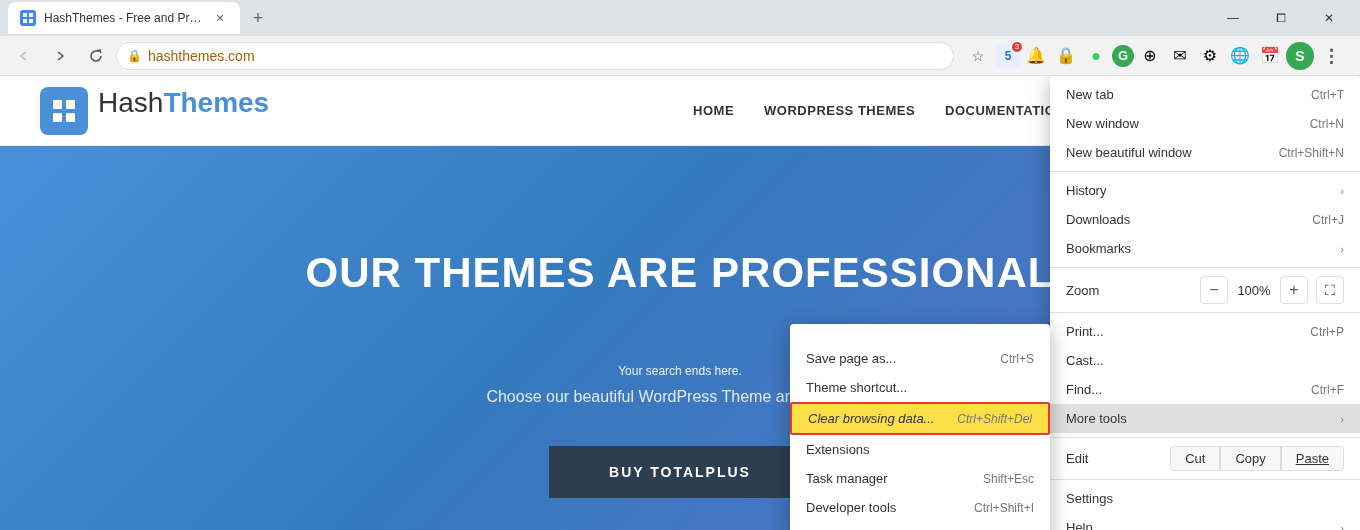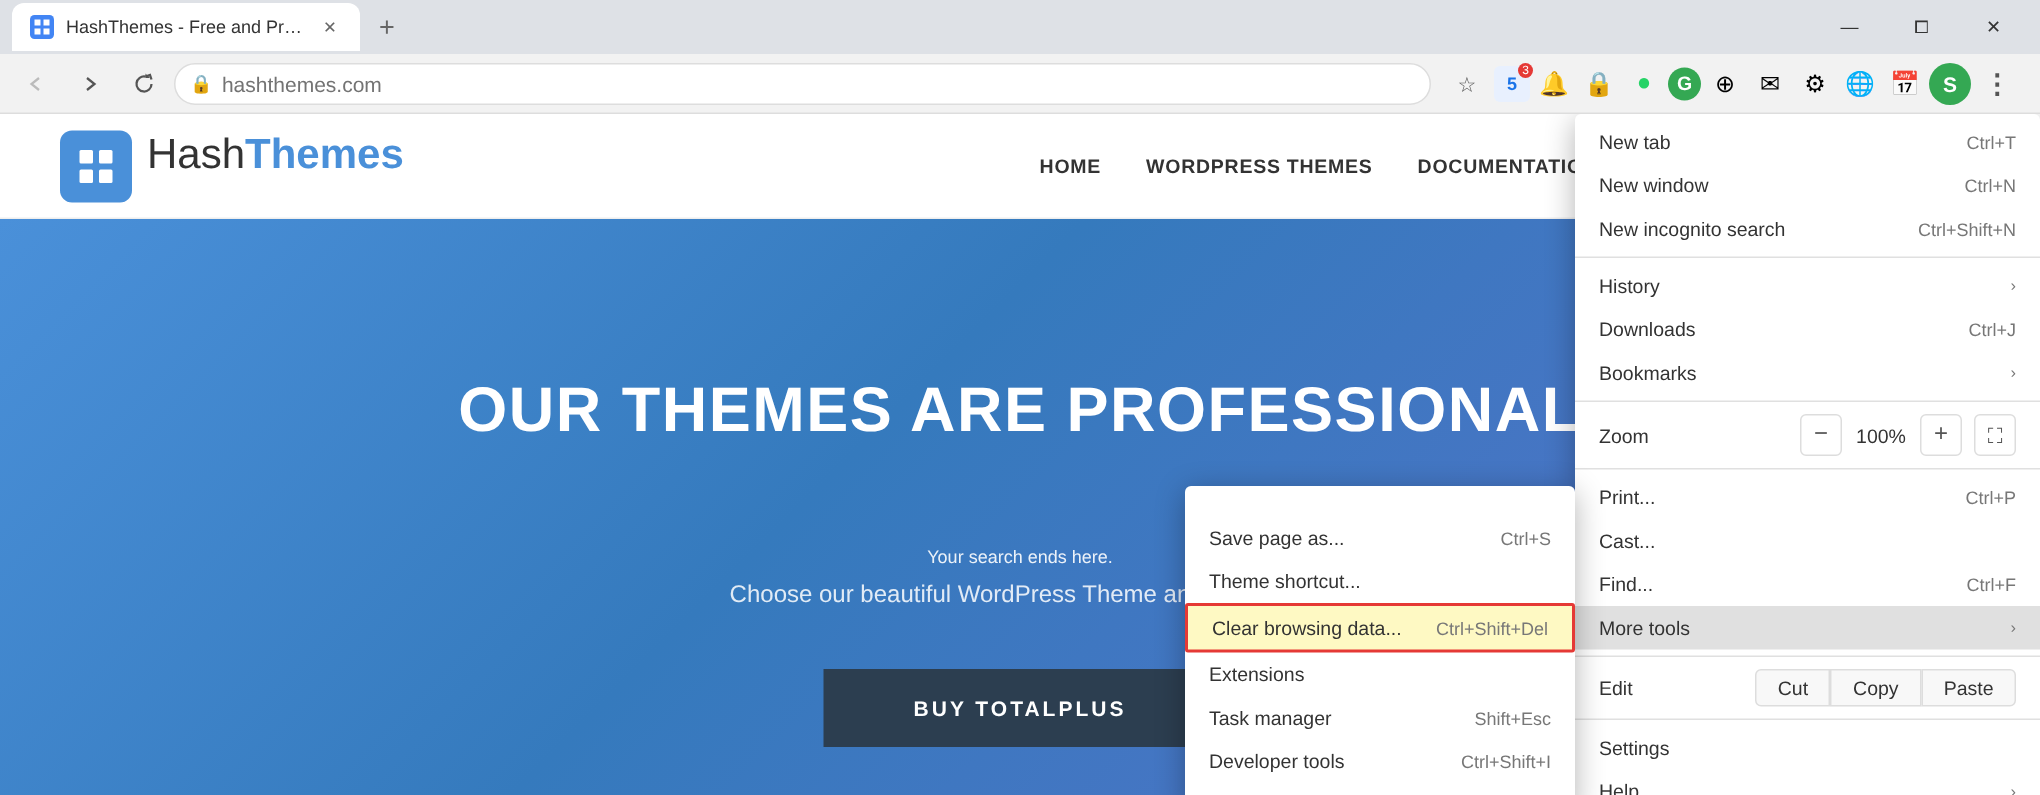--- a/index.html
+++ b/index.html
@@ -17,21 +17,21 @@
     .new-tab-btn { width: 28px; height: 28px; display: flex; align-items: center; justify-content: center; border-radius: 50%; color: #666; font-size: 18px; cursor: pointer; }
     .window-controls { margin-left: auto; display: flex; gap: 2px; }
     .win-btn { width: 46px; height: 32px; display: flex; align-items: center; justify-content: center; color: #333; font-size: 12px; cursor: pointer; }
 
     
     .nav-bar { height: 40px; background: #f2f2f2; display: flex; align-items: center; padding: 0 8px; gap: 4px; border-bottom: 1px solid #ddd; }
     .nav-btn { width: 32px; height: 32px; display: flex; align-items: center; justify-content: center; border-radius: 50%; color: #555; font-size: 16px; cursor: pointer; }
     .nav-btn.disabled { color: #bbb; cursor: default; }
     .address-bar { flex: 1; height: 28px; background: #fff; border-radius: 14px; display: flex; align-items: center; padding: 0 10px; gap: 6px; border: 1px solid #ddd; }
     .lock-icon { color: #555; font-size: 12px; }
-    .address-text { font-size: 14px; color: #737373; flex: 1; }
+    .address-text { font-size: 14px; color: #a16207; flex: 1; }
     .nav-action-btn { width: 32px; height: 32px; display: flex; align-items: center; justify-content: center; border-radius: 50%; color: #555; font-size: 14px; cursor: pointer; }
 
     
     .extensions-area { display: flex; align-items: center; gap: 2px; padding: 0 4px; }
     .ext-icon { width: 28px; height: 28px; display: flex; align-items: center; justify-content: center; border-radius: 50%; cursor: pointer; font-size: 14px; }
 
     
     .content-area { flex: 1; position: relative; overflow: hidden; }
 
     
@@ -63,28 +63,28 @@
     .zoom-control { display: flex; align-items: center; padding: 4px 16px; gap: 8px; }
     .zoom-label { flex: 1; }
     .zoom-btn { width: 28px; height: 28px; display: flex; align-items: center; justify-content: center; border: 1px solid #ddd; border-radius: 4px; cursor: pointer; font-size: 16px; color: #555; background: #fff; }
     .zoom-value { font-size: 13px; color: #333; min-width: 36px; text-align: center; }
     .zoom-expand { width: 28px; height: 28px; display: flex; align-items: center; justify-content: center; border: 1px solid #ddd; border-radius: 4px; cursor: pointer; color: #555; font-size: 14px; }
     .edit-row { display: flex; align-items: center; padding: 4px 16px; gap: 0; }
     .edit-label { flex: 1; }
     .edit-btns { display: flex; gap: 0; }
     .edit-btn { padding: 4px 14px; border: 1px solid #ddd; background: #f8f8f8; cursor: pointer; font-size: 13px; color: #333; }
     .edit-btn:first-child { border-radius: 4px 0 0 4px; }
-    .edit-btn:last-child { border-radius: 0 4px 4px 0; }
+    .edit-btn:last-child { border-radius: 0 4px 4px 0; text-decoration: underline; }
 
     
     .submenu { position: absolute; top: 0; right: 310px; width: 260px; background: #fff; box-shadow: 0 4px 20px rgba(0,0,0,0.3); border-radius: 4px; z-index: 1001; font-size: 13px; color: #333; padding: 20px 0; }
     .submenu-item { display: flex; align-items: center; padding: 7px 16px; cursor: pointer; }
     .submenu-item-label { flex: 1; }
     .submenu-item-shortcut { color: #777; font-size: 12px; }
-    .clear-browsing-item { border: 2px solid #e53935; border-radius: 2px; background: #fef9c3; }
+    .clear-browsing-item { border: 2px solid #e53935; border-radius: 2px; background: #fde047; font-style: italic; }
 
     
     .profile-icon { width: 28px; height: 28px; background: #34a853; border-radius: 50%; display: flex; align-items: center; justify-content: center; color: #fff; font-size: 14px; font-weight: bold; }
 
     .menu-more-tools-item { background: #e0e0e0; }
   </style>
 </head>
 <body>
 
 <div class="browser-window">
@@ -189,21 +189,21 @@
     <div class="chrome-menu">
       <div class="menu-item">
         <span class="menu-item-label">New tab</span>
         <span class="menu-item-shortcut">Ctrl+T</span>
       </div>
       <div class="menu-item">
         <span class="menu-item-label">New window</span>
         <span class="menu-item-shortcut">Ctrl+N</span>
       </div>
       <div class="menu-item">
-        <span class="menu-item-label">New incognito search</span>
+        <span class="menu-item-label">New beautiful window</span>
         <span class="menu-item-shortcut">Ctrl+Shift+N</span>
       </div>
       <div class="menu-divider"></div>
       <div class="menu-item">
         <span class="menu-item-label">History</span>
         <span class="menu-item-arrow">›</span>
       </div>
       <div class="menu-item">
         <span class="menu-item-label">Downloads</span>
         <span class="menu-item-shortcut">Ctrl+J</span>

